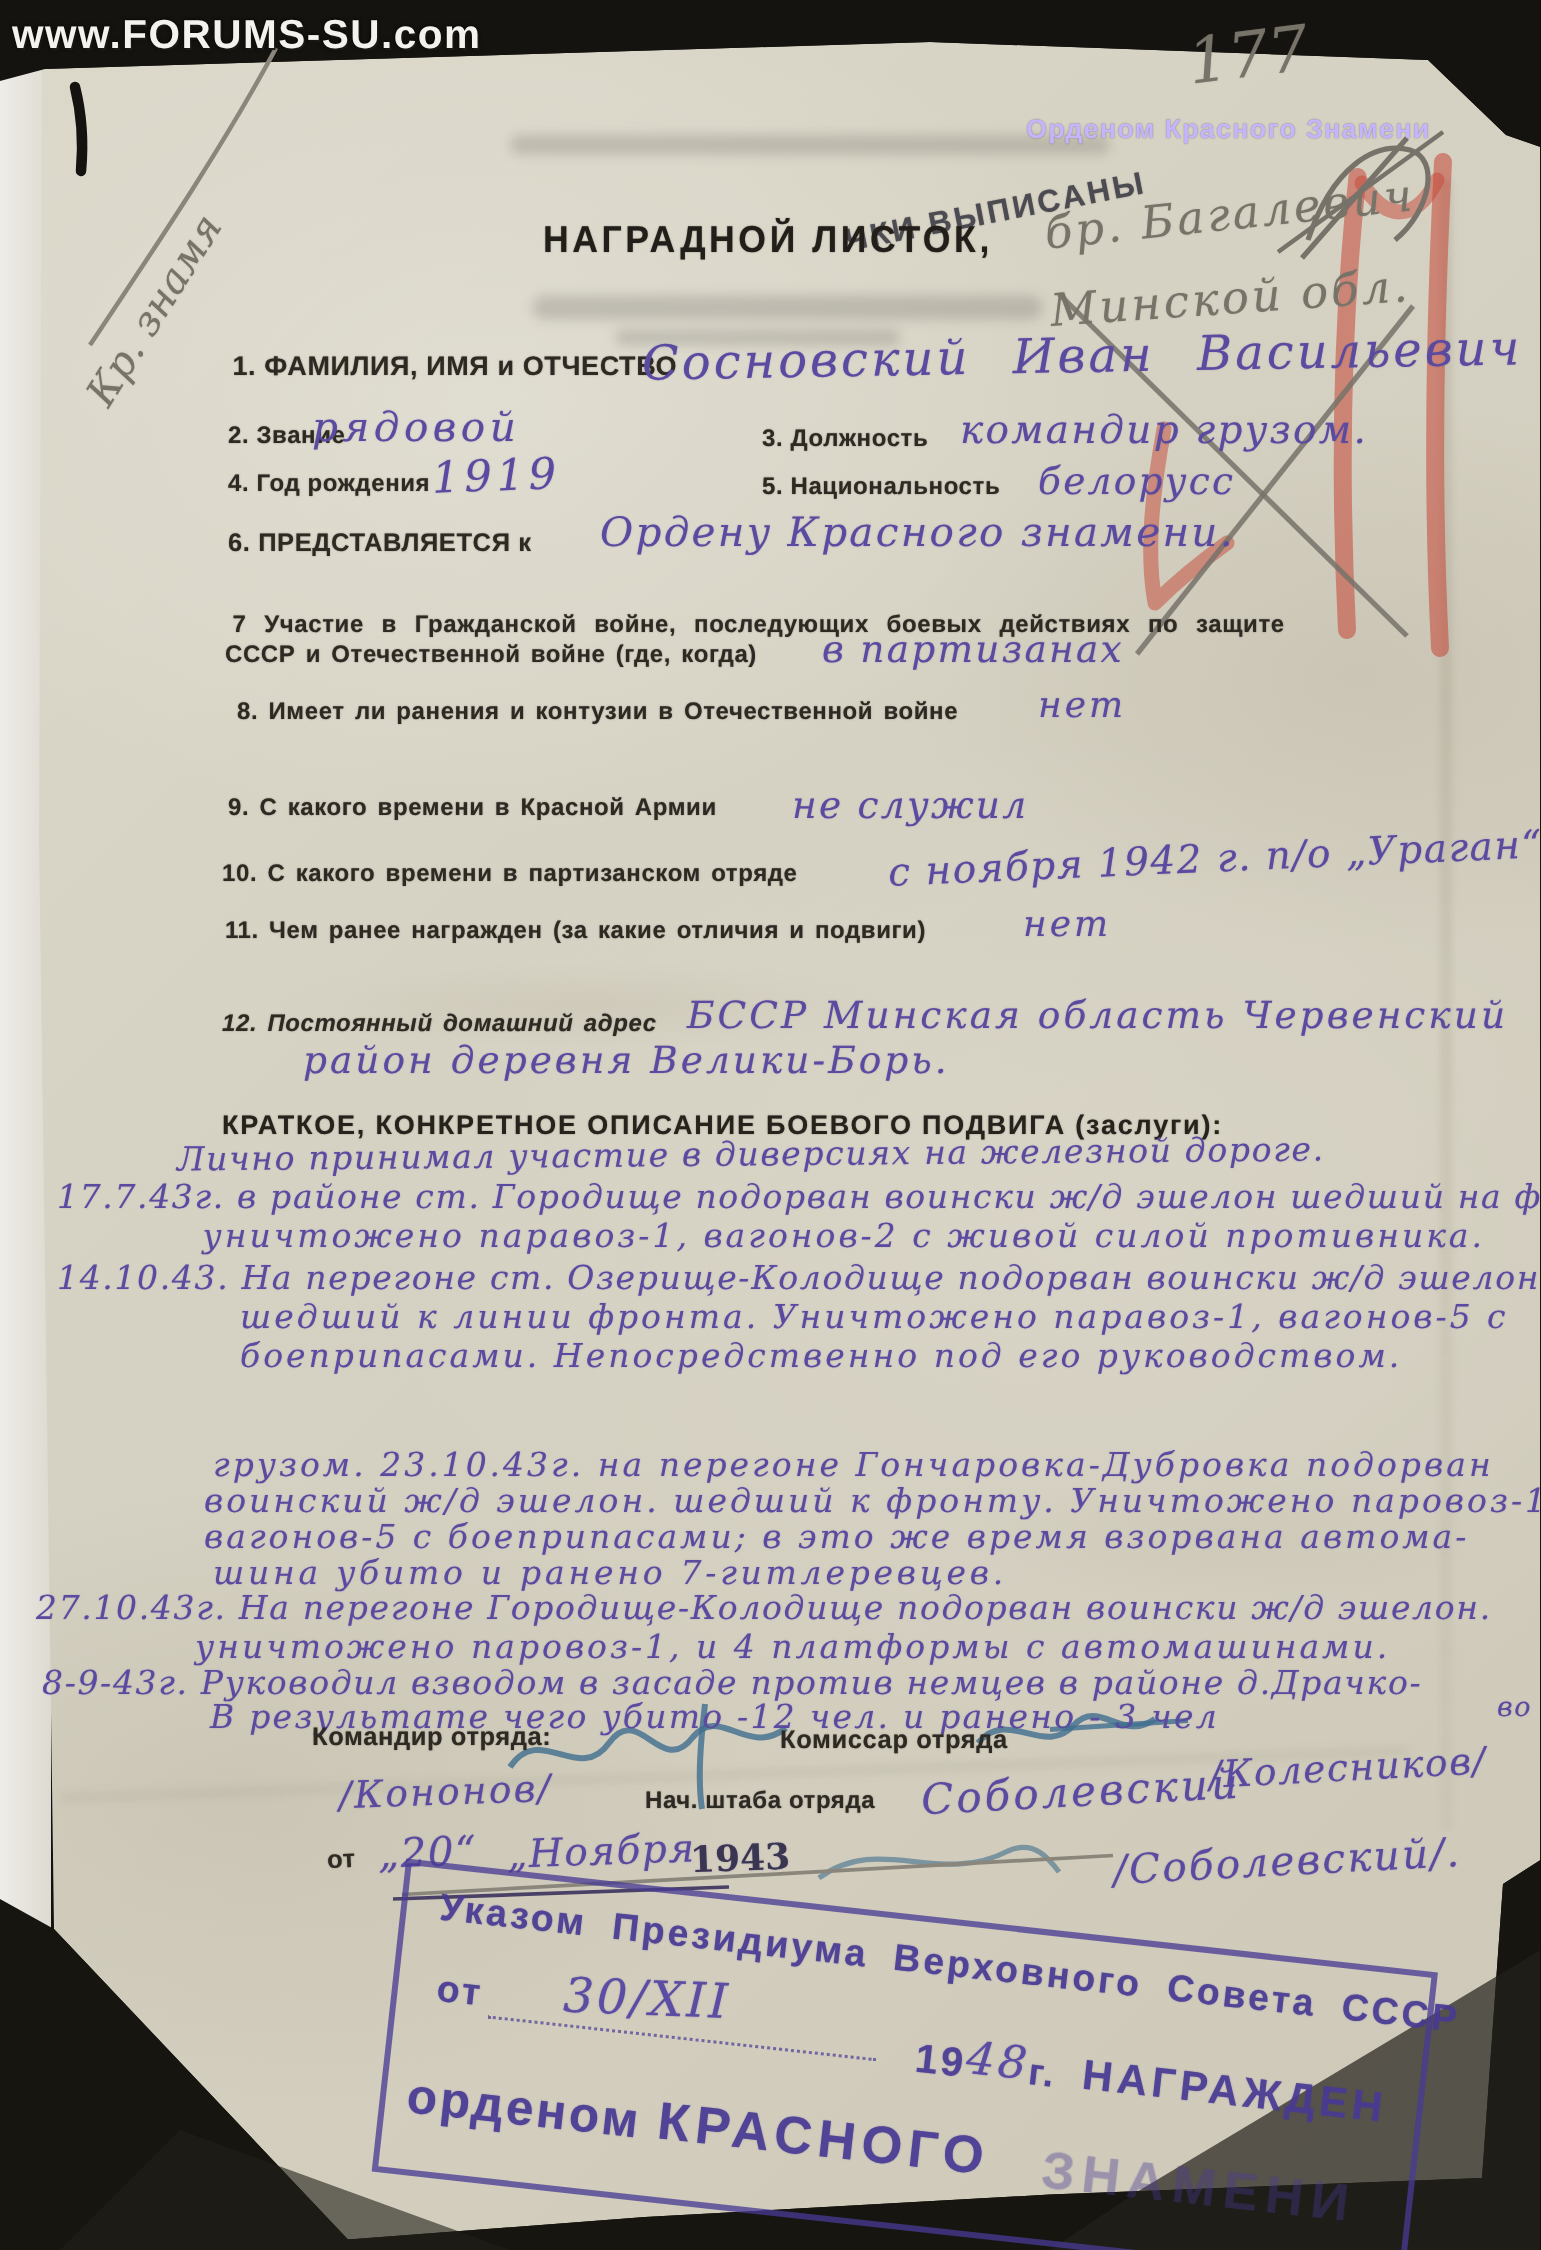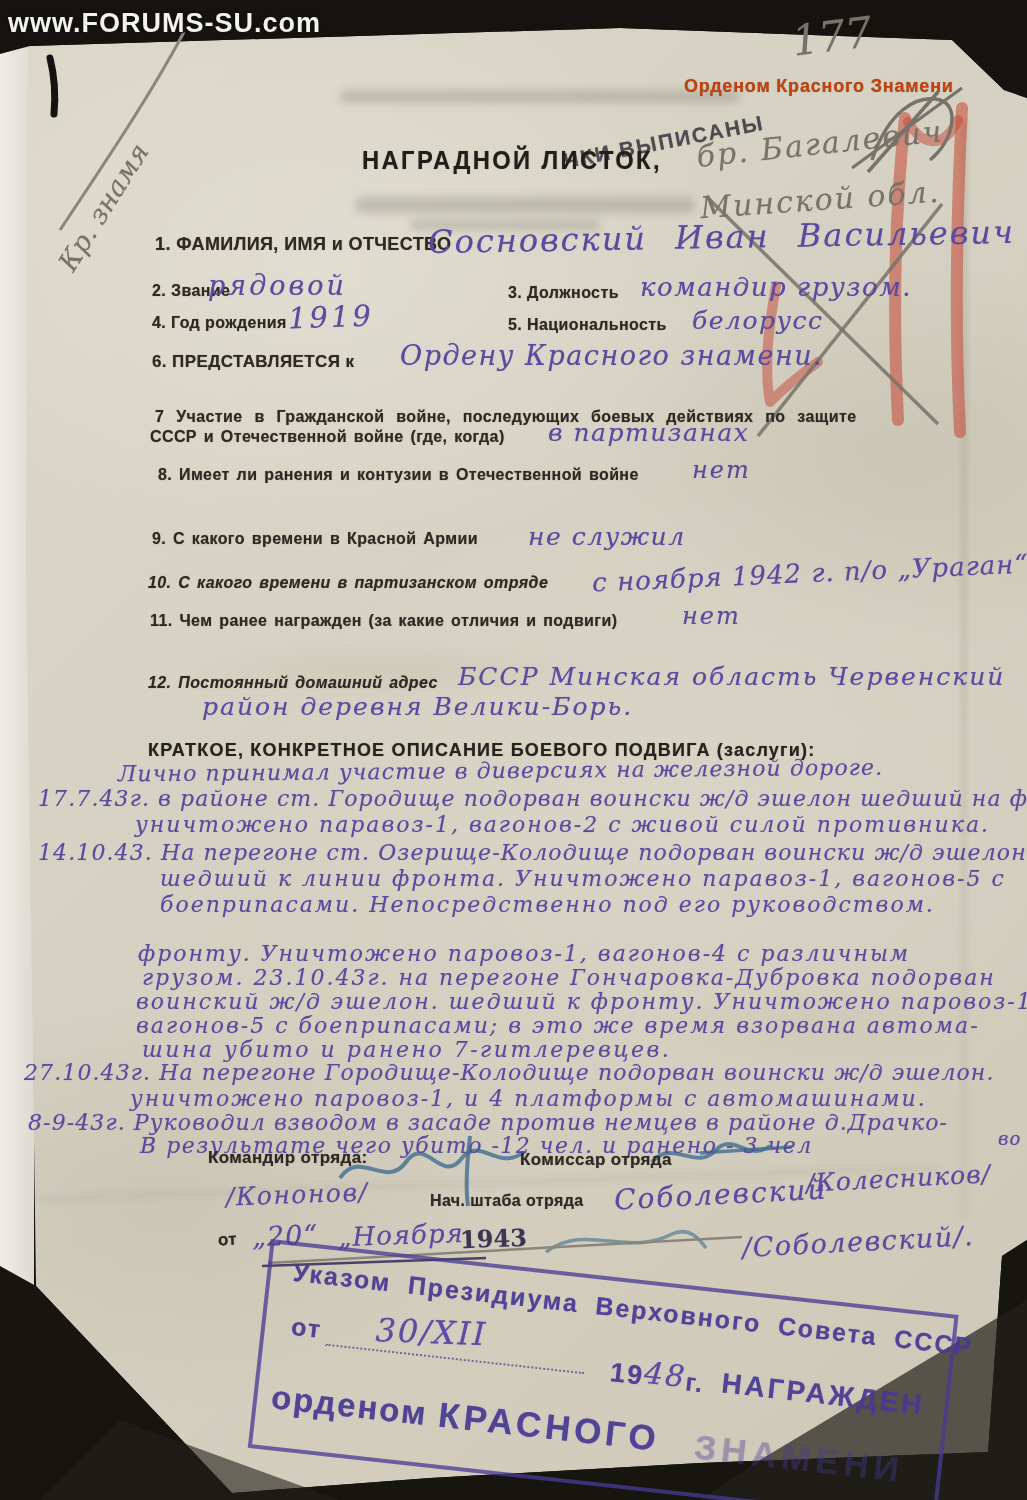--- a/index.html
+++ b/index.html
@@ -90,21 +90,21 @@
     <path d="M700,1153 L792,1147" stroke="#3f6e8e" stroke-width="3.5" opacity=".8"></path>
 
     <path d="M546,1252 C586,1222 626,1258 672,1234 C690,1226 700,1240 706,1248" stroke="#3f6e8e" stroke-width="3.5" opacity=".6"></path>
 
     <path d="M262,1266 L486,1258" stroke="#4a4266" stroke-width="2.5"></path>
     <path d="M268,1263 L742,1237" stroke="#8a867c" stroke-width="2.5"></path>
   </svg>
 
   <div class="abs pencil" style="left:792px;top:12px;font-size:42px;transform:rotate(-7deg);">177</div>
   <div class="abs pencil" style="left:52px;top:260px;font-size:27px;transform:rotate(-58deg);transform-origin:left top;">Кр. знамя</div>
-  <div class="abs typed" style="left:684px;top:76px;font-size:18px;color:#c2410c;letter-spacing:.8px;">Орденом Красного Знамени</div>
+  <div class="abs typed" style="left:684px;top:76px;font-size:18px;color:#c4b5fd;letter-spacing:.8px;">Орденом Красного Знамени</div>
   <div class="abs typed" style="left:562px;top:130px;font-size:21px;color:#34343f;opacity:.85;letter-spacing:2px;transform:rotate(-11deg);">ЧКИ ВЫПИСАНЫ</div>
   <div class="abs pencil" style="left:696px;top:126px;font-size:30px;transform:rotate(-6deg);letter-spacing:2px;">бр. Багалевич</div>
   <div class="abs pencil" style="left:700px;top:182px;font-size:30px;transform:rotate(-4deg);letter-spacing:2px;">Минской обл.</div>
 
   <div class="abs typed" style="left:362px;top:146px;font-size:25px;letter-spacing:2.5px;transform:scaleX(.95);transform-origin:left;color:#221f1a;">НАГРАДНОЙ ЛИСТОК,</div>
 
   <div class="abs typed" style="left:155px;top:234px;font-size:18px;">1. ФАМИЛИЯ, ИМЯ и ОТЧЕСТВО</div>
   <div class="abs hw" style="left:428px;top:218px;font-size:32px;letter-spacing:2px;word-spacing:16px;transform:rotate(-1deg);">Сосновский Иван Васильевич</div>
 
   <div class="abs typed" style="left:152px;top:282px;font-size:16px;">2. Звание</div>
@@ -123,39 +123,38 @@
   <div class="abs typed" style="left:155px;top:408px;font-size:16px;word-spacing:7px;">7 Участие в Гражданской войне, последующих боевых действиях по защите</div>
   <div class="abs typed" style="left:150px;top:428px;font-size:16px;word-spacing:2px;">СССР и Отечественной войне (где, когда)</div>
   <div class="abs hw" style="left:548px;top:418px;font-size:25px;letter-spacing:1.5px;">в партизанах</div>
 
   <div class="abs typed" style="left:158px;top:466px;font-size:16px;word-spacing:2px;">8. Имеет ли ранения и контузии в Отечественной войне</div>
   <div class="abs hw" style="left:692px;top:456px;font-size:24px;letter-spacing:2px;">нет</div>
 
   <div class="abs typed" style="left:152px;top:530px;font-size:16px;word-spacing:2px;">9. С какого времени в Красной Армии</div>
   <div class="abs hw" style="left:528px;top:522px;font-size:25px;letter-spacing:1.5px;">не служил</div>
 
-  <div class="abs typed" style="left:148px;top:574px;font-size:16px;word-spacing:2px;font-style:italic;">10. С какого времени в партизанском отряде</div>
+  <div class="abs typed" style="left:148px;top:574px;font-size:16px;word-spacing:2px;">10. С какого времени в партизанском отряде</div>
   <div class="abs hw" style="left:592px;top:558px;font-size:26px;letter-spacing:1px;transform:rotate(-2.5deg);">с ноября 1942 г.  п/о „Ураган“</div>
 
   <div class="abs typed" style="left:150px;top:612px;font-size:16px;word-spacing:2px;">11. Чем ранее награжден (за какие отличия и подвиги)</div>
   <div class="abs hw" style="left:682px;top:602px;font-size:24px;letter-spacing:2px;">нет</div>
 
   <div class="abs typed" style="left:148px;top:674px;font-size:16px;word-spacing:2px;font-style:italic;">12. Постоянный домашний адрес</div>
   <div class="abs hw" style="left:458px;top:662px;font-size:25px;letter-spacing:2px;">БССР Минская область Червенский</div>
   <div class="abs hw" style="left:202px;top:692px;font-size:25px;letter-spacing:2px;">район деревня Велики-Борь.</div>
 
   <div class="abs typed" style="left:148px;top:740px;font-size:18px;letter-spacing:1.2px;color:#26231d;">КРАТКОЕ, КОНКРЕТНОЕ ОПИСАНИЕ БОЕВОГО ПОДВИГА (заслуги):</div>
 
   <div class="abs feat" style="left:118px;top:758px;transform:rotate(-.5deg);">Лично принимал участие в диверсиях на железной дороге.</div>
   <div class="abs feat" style="left:38px; top:786px;">17.7.43г. в районе ст. Городище подорван воински ж/д эшелон шедший на фронт.</div>
   <div class="abs feat" style="left:135px;top:812px;letter-spacing:2px;">уничтожено паравоз-1, вагонов-2 с живой силой противника.</div>
   <div class="abs feat" style="left:38px; top:840px;">14.10.43. На перегоне ст. Озерище-Колодище подорван воински ж/д эшелон.</div>
   <div class="abs feat" style="left:160px;top:866px;letter-spacing:2px;">шедший к линии фронта.  Уничтожено паравоз-1, вагонов-5 с</div>
   <div class="abs feat" style="left:160px;top:892px;letter-spacing:2px;">боеприпасами.  Непосредственно под его руководством.</div>
-  <div class="abs feat" style="left:138px;top:941px;letter-spacing:2px;">фронту.  Уничтожено  паровоз-1, вагонов-4  с различным</div>
   <div class="abs feat" style="left:142px;top:965px;letter-spacing:2px;">грузом.  23.10.43г.  на перегоне Гончаровка-Дубровка подорван</div>
   <div class="abs feat" style="left:136px;top:989px;letter-spacing:2px;">воинский ж/д эшелон.  шедший к фронту.  Уничтожено паровоз-1,</div>
   <div class="abs feat" style="left:136px;top:1013px;letter-spacing:2px;">вагонов-5 с боеприпасами;  в это же время  взорвана  автома-</div>
   <div class="abs feat" style="left:142px;top:1037px;letter-spacing:2.5px;">шина убито и ранено  7-гитлеревцев.</div>
   <div class="abs feat" style="left:24px; top:1060px;">27.10.43г. На перегоне Городище-Колодище подорван воински ж/д эшелон.</div>
   <div class="abs feat" style="left:130px;top:1086px;letter-spacing:2px;">уничтожено паровоз-1, и 4 платформы с автомашинами.</div>
   <div class="abs feat" style="left:28px; top:1110px;">8-9-43г. Руководил взводом в засаде против немцев в районе д.Драчко-</div>
   <div class="abs feat" style="left:998px;top:1128px;font-size:18px;">во</div>
   <div class="abs feat" style="left:140px;top:1133px;letter-spacing:1.5px;">В результате чего убито -12 чел. и ранено - 3 чел</div>
 

